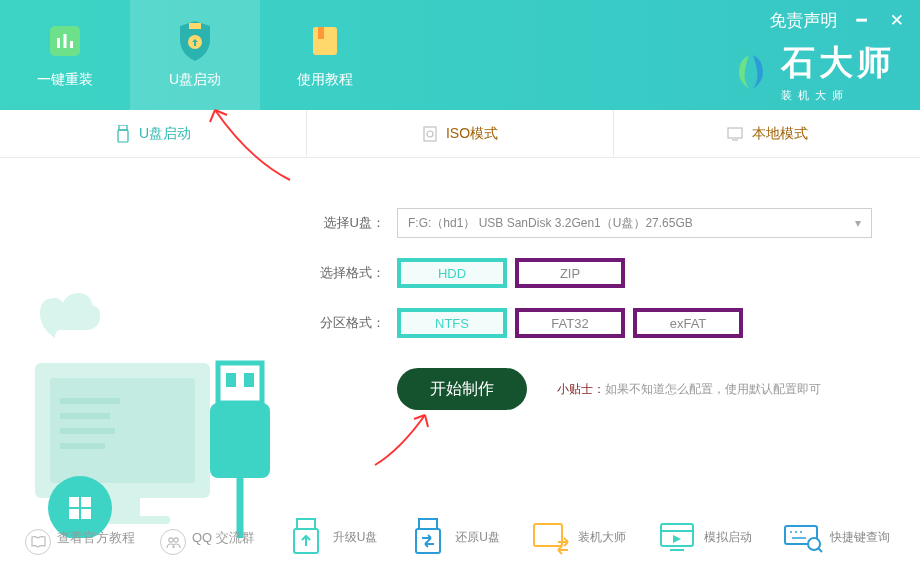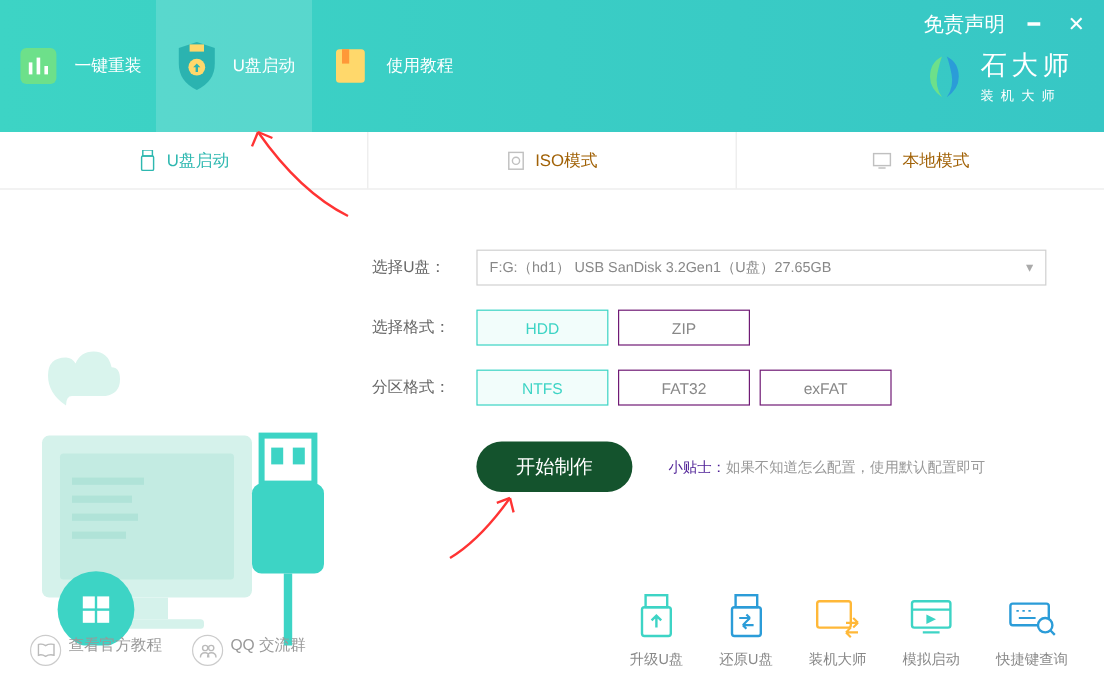--- a/index.html
+++ b/index.html
@@ -1,46 +1,46 @@
 <!DOCTYPE html>
 <html><head>
 <meta charset="utf-8">
 <style>
 *{margin:0;padding:0;box-sizing:border-box;font-family:"Microsoft YaHei",sans-serif}
 body{width:920px;height:580px;background:#fff;position:relative;overflow:hidden}
 .header{height:110px;background:linear-gradient(90deg,#3dd4c5,#3acdc5,#37c7c5);display:flex;position:relative}
-.nav-item{width:130px;height:110px;display:flex;flex-direction:row;align-items:center;justify-content:center;cursor:pointer;color:#fff;gap:10px}
+.nav-item{width:130px;height:110px;display:flex;flex-direction:column;align-items:center;justify-content:center;cursor:pointer;color:#fff;gap:10px}
 .nav-item.active{background:rgba(255,255,255,0.15)}
 .nav-item .label{font-size:14px}
 .nav-icon{width:40px;height:40px;display:flex;align-items:center;justify-content:center}
 .header-right{position:absolute;right:12px;top:8px;display:flex;gap:15px;align-items:center;color:#fff;font-size:17px}
 .win-btn{cursor:pointer;padding:2px 4px}
 .logo-area{position:absolute;right:25px;top:40px;display:flex;align-items:center;gap:10px}
 .logo-text{color:#fff}
-.logo-text .main{font-size:22px;font-weight:normal;letter-spacing:4px}
+.logo-text .main{font-size:34px;font-weight:bold;letter-spacing:4px}
 .logo-text .sub{font-size:11px;letter-spacing:6px;margin-top:2px}
 .subnav{height:48px;display:flex;border-bottom:1px solid #eaeaea}
 .subnav-item{flex:1;display:flex;align-items:center;justify-content:center;gap:8px;font-size:14px;color:#a16207;cursor:pointer;border-right:1px solid #eaeaea}
 .subnav-item:last-child{border-right:none}
 .subnav-item.active{color:#2eb8b0}
 .body-area{display:flex;height:calc(100% - 110px - 48px)}
 .left-ill{width:300px;position:relative}
 .content{flex:1;padding:50px 40px 20px 10px}
 .form-row{display:flex;align-items:center;margin-bottom:20px}
-.form-label{width:75px;font-size:13px;color:#666;margin-right:12px}
+.form-label{width:75px;font-size:13px;color:#666;text-align:right;margin-right:12px}
 .select-box{flex:1;max-width:475px;height:30px;border:1px solid #d0d0d0;display:flex;align-items:center;padding:0 10px;font-size:12px;color:#888;cursor:pointer;font-family:monospace}
 .select-box .arrow{margin-left:auto;color:#aaa}
-.opt-btn{width:110px;height:30px;border:1px solid #701a75;background:#fff;font-size:13px;color:#888;cursor:pointer;margin-right:8px}
+.opt-btn{width:110px;height:30px;border:4px solid #701a75;background:#fff;font-size:13px;color:#888;cursor:pointer;margin-right:8px}
 .opt-btn.sel{border-color:#3dd4c5;color:#3dd4c5;background:#f2fdfb}
 .row-start{display:flex;align-items:center;margin-top:30px}
 .start-btn{margin-left:87px;width:130px;height:42px;background:#14532d;color:#fff;border:none;border-radius:21px;font-size:16px;cursor:pointer}
 .tip{margin-left:30px;font-size:12px;color:#999}
-.tip .tip-label{color:#4c1d95}
+.tip .tip-label{color:#7f1d1d}
 .footer-tools{position:absolute;bottom:22px;right:30px;display:flex;gap:30px}
-.tool{display:flex;flex-direction:column;align-items:center;gap:6px;cursor:pointer}
+.tool{display:flex;align-items:center;gap:6px;cursor:pointer}
 .tool-icon{width:42px;height:42px}
 .tool-label{font-size:12px;color:#888}
 .bottom-left{position:absolute;bottom:25px;left:25px;display:flex;gap:25px}
 .bl-item{display:flex;align-items:flex-start;gap:6px;font-size:13px;color:#999;cursor:pointer}
 .bl-icon{width:26px;height:26px;border:1.5px solid #ccc;border-radius:50%;display:flex;align-items:center;justify-content:center}
 .arrow-anno{position:absolute;z-index:10;pointer-events:none}
 </style>
 </head>
 <body>
 

